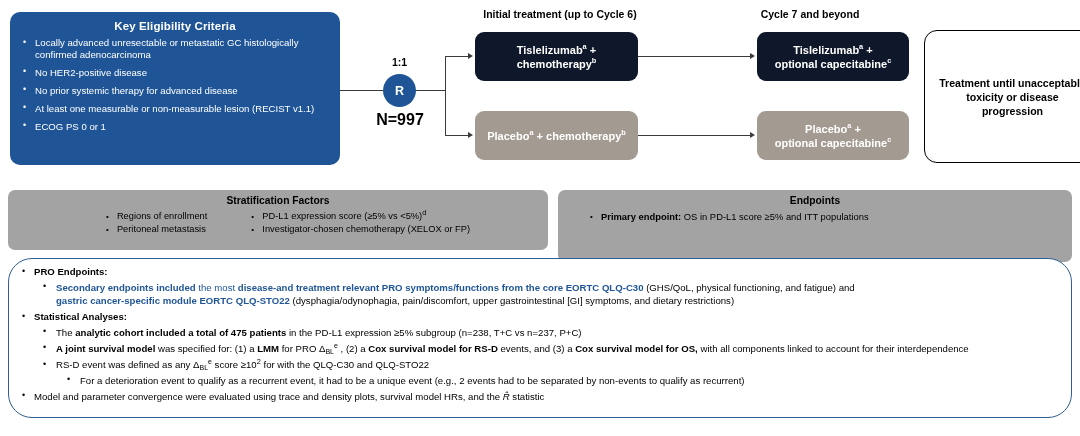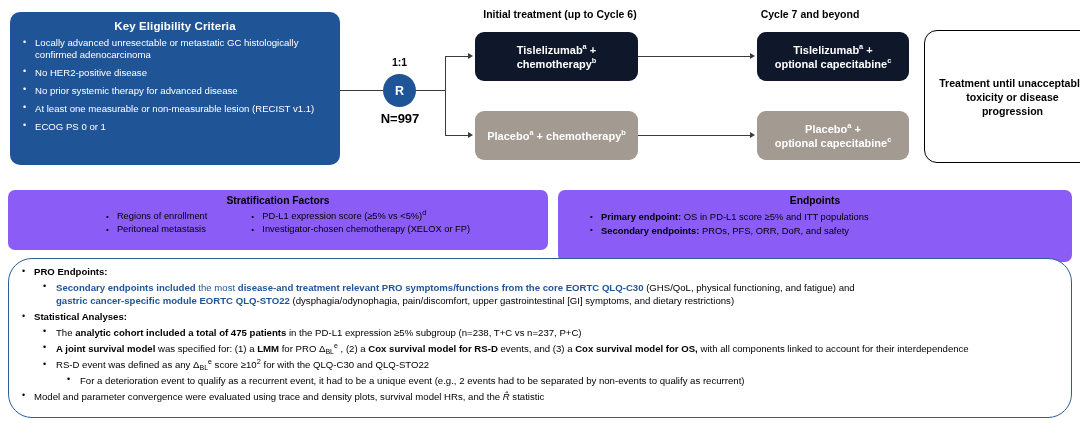--- a/index.html
+++ b/index.html
@@ -49,21 +49,21 @@
     position:absolute;left:383px;top:74px;width:33px;height:33px;border-radius:50%;
     background:#1F5597;color:#fff;font-size:12.5px;font-weight:bold;
     display:flex;align-items:center;justify-content:center;
   }
   .ratio-label{
     position:absolute;left:383px;top:56px;width:33px;text-align:center;
     font-size:10.5px;font-weight:bold;
   }
   .n-label{
     position:absolute;left:371px;top:111px;width:58px;text-align:center;
-    font-size:13px;font-weight:bold;
+    font-size:16px;font-weight:bold;
   }
 
   
   .col-head{
     position:absolute;font-size:10.5px;font-weight:bold;text-align:center;
   }
   #head-initial{left:440px;top:8px;width:240px;}
   #head-cycle7{left:700px;top:8px;width:220px;}
 
   
@@ -84,21 +84,21 @@
   
   .until-box{
     position:absolute;left:924px;top:30px;width:177px;height:133px;
     border:1.3px solid #000;border-radius:13px;background:#fff;
     display:flex;align-items:center;justify-content:center;text-align:center;
     font-size:10.6px;font-weight:bold;line-height:14px;box-sizing:border-box;padding:6px 10px;
   }
 
   
   .gray-panel{
-    position:absolute;background:#8b5cf6;border-radius:7px;box-sizing:border-box;
+    position:absolute;background:#a3a3a3;border-radius:7px;box-sizing:border-box;
   }
   #panel-strat{left:8px;top:190px;width:540px;height:60px;padding-top:5px;}
   #panel-endpoints{left:558px;top:190px;width:514px;height:72px;padding-top:5px;}
   .panel-title{
     text-align:center;font-size:10.3px;font-weight:bold;margin-bottom:4px;
   }
   .strat-cols{display:flex;justify-content:center;gap:42px;padding-left:18px;align-items:center;}
   .mini-list{list-style:none;margin:0;padding:0;}
   .mini-list li{
     position:relative;padding-left:13px;font-size:9.3px;line-height:13px;white-space:nowrap;
@@ -229,21 +229,20 @@
         <li><span>PD-L1 expression score (≥5% vs &lt;5%)</span><sup>d</sup></li>
         <li>Investigator-chosen chemotherapy (XELOX or FP)</li>
       </ul>
     </div>
   </div>
 
   <div class="gray-panel" id="panel-endpoints">
     <div class="panel-title">Endpoints</div>
     <ul class="ep-list">
       <li><span class="b">Primary endpoint:</span><span> OS in PD-L1 score ≥5% and ITT populations</span></li>
-      <li><span class="b">Secondary endpoints:</span><span> PROs, PFS, ORR, DoR, and safety</span></li>
     </ul>
   </div>
 
   <div class="bottom-panel">
     <ul class="lvl1">
       <li>
         <span class="b">PRO Endpoints:</span>
         <ul class="lvl2">
           <li><span class="blue-txt">Secondary endpoints included</span><span class="blue-reg"> the most </span><span class="blue-txt">disease-and treatment relevant PRO symptoms/functions from the core EORTC QLQ-C30</span><span> (GHS/QoL, physical functioning, and fatigue) and</span><br><span class="blue-txt">gastric cancer-specific module EORTC QLQ-STO22</span><span> (dysphagia/odynophagia, pain/discomfort, upper gastrointestinal [GI] symptoms, and dietary restrictions)</span></li>
         </ul>

